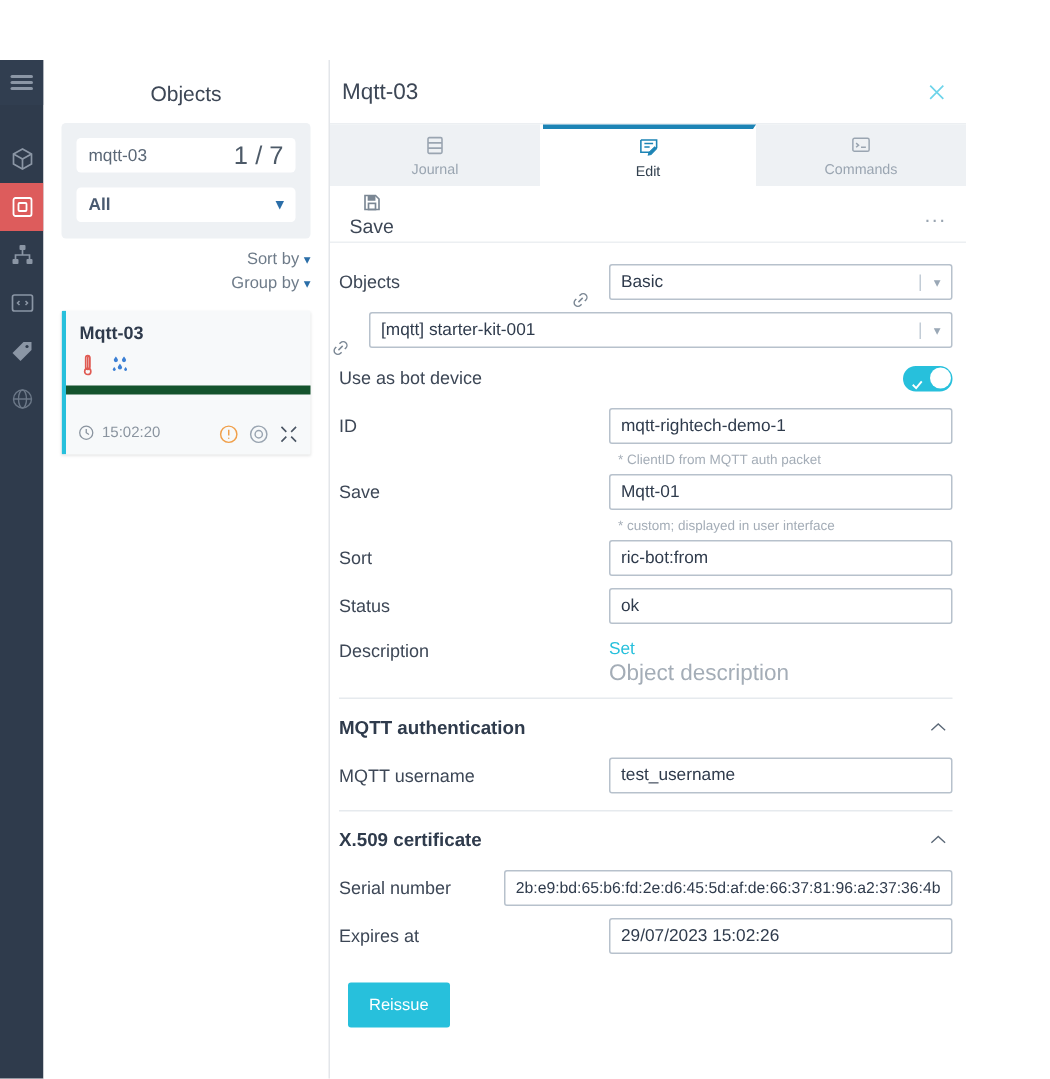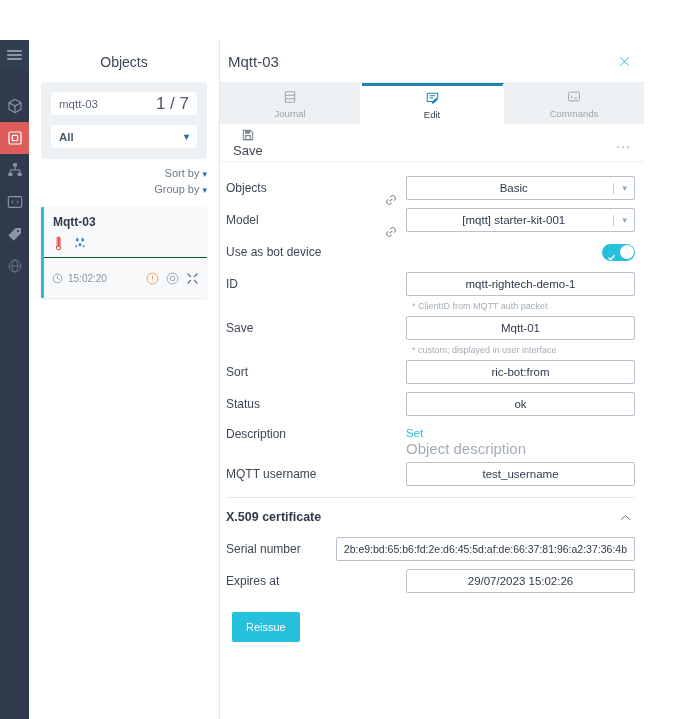--- a/index.html
+++ b/index.html
@@ -74,22 +74,22 @@
   .card {
     margin: 8px 12px 0; background: #f7f9fa;
     border-left: 3px solid #27c0dc;
     box-shadow: 0 1px 2px rgba(0,0,0,.10);
     border-radius: 1px;
   }
   .card-body { padding: 8px 9px 6px; }
   .card-title { font-size: 12px; font-weight: bold; color: #2f3b4c; }
   .card-icons { margin-top: 6px; display: flex; gap: 10px; align-items: center; height: 16px; }
   .card-foot {
-    border-top: 1px solid #14532d;
-    display: flex; align-items: center; padding: 20px 8px;
+    border-top: 6px solid #14532d;
+    display: flex; align-items: flex-start; padding: 20px 8px;
     height: 23px;
   }
   .card-time { font-size: 10px; color: #8a949f; margin-left: 5px; flex: 1; }
   .foot-icons { display: flex; gap: 7px; align-items: center; }
 
   
   .main { flex: 1; height: 719px; background: #fff; position: relative; overflow: hidden; }
   .main-head {
     height: 43px; display: flex; align-items: center;
     padding: 0 12px 0 8px; border-bottom: 1px solid #eceff2;
@@ -121,21 +121,21 @@
   .tool-lb { font-size: 13px; color: #3d4756; }
   .toolbar-spacer { flex: 1; }
   .dots { color: #9aa5b1; font-size: 14px; letter-spacing: 1px; cursor: pointer; line-height: 1; }
 
   .form { padding: 11px 9px 0 6px; }
   .frow {
     display: flex; align-items: center; min-height: 30px; padding: 0 0 0 0;
     margin-bottom: 2px;
   }
   .flabel { width: 160px; font-size: 12px; color: #3d4756; padding-left: 0px; }
-  .fctrl { flex: 1; display: flex; align-items: center; text-align: center; }
+  .fctrl { flex: 1; display: flex; align-items: center; }
   .linkic { width: 20px; line-height: 0; flex: 0 0 20px; }
   .inp {
     flex: 1; height: 24px; border: 1px solid #b7c1cc; border-radius: 2px;
     background: #fff; display: flex; align-items: center;
     padding: 0 7px; font-size: 11.5px; color: #2f3b4c;
   }
   .inp.sel { padding-right: 0; }
   .inp .val { flex: 1; overflow: hidden; white-space: nowrap; }
   .sel-div { width: 1px; height: 11px; background: #c2ccd6; margin-right: 8px; }
   .sel-chev { color: #9aa8b6; font-size: 9px; margin-right: 7px; line-height: 1; }
@@ -364,21 +364,20 @@
           <span class="inp sel">
             <span class="val">Basic</span>
             <span class="sel-div"></span>
             <span class="sel-chev">▾</span>
           </span>
         </span>
       </div>
 
       
       <div class="frow">
-        <span class="flabel">Model</span>
         <span class="fctrl">
           <span class="linkic">
             <svg width="12" height="12" viewBox="0 0 24 24" fill="none" stroke="#7b8794" stroke-width="1.9" transform="rotate(-45 12 12)">
               <path d="M9 7h-2a5 5 0 0 0 0 10h2"></path>
                 <path d="M15 7h2a5 5 0 0 1 0 10h-2"></path>
                 <path d="M8 12h8"></path>
             </svg>
           </span>
           <span class="inp sel">
             <span class="val">[mqtt] starter-kit-001</span>
@@ -458,20 +457,28 @@
             <span class="setlink">Set</span>
           </span>
           <span style="display:flex; width:100%;">
             <span class="linkic"></span>
             <span class="sublink">Object description</span>
           </span>
         </span>
       </div>
 
       
+      <div class="sec-head">
+        <span class="sec-title">MQTT authentication</span>
+        <span class="sec-chev">
+          <svg width="11" height="7" viewBox="0 0 24 14" fill="none" stroke="#5b6877" stroke-width="2">
+              <path d="M2 12L12 3l10 9"></path>
+            </svg>
+        </span>
+      </div>
 
       <div class="frow">
         <span class="flabel">MQTT username</span>
         <span class="fctrl">
           <span class="linkic"></span>
           <span class="inp">
             <span class="val">test_username</span>
           </span>
         </span>
       </div>

